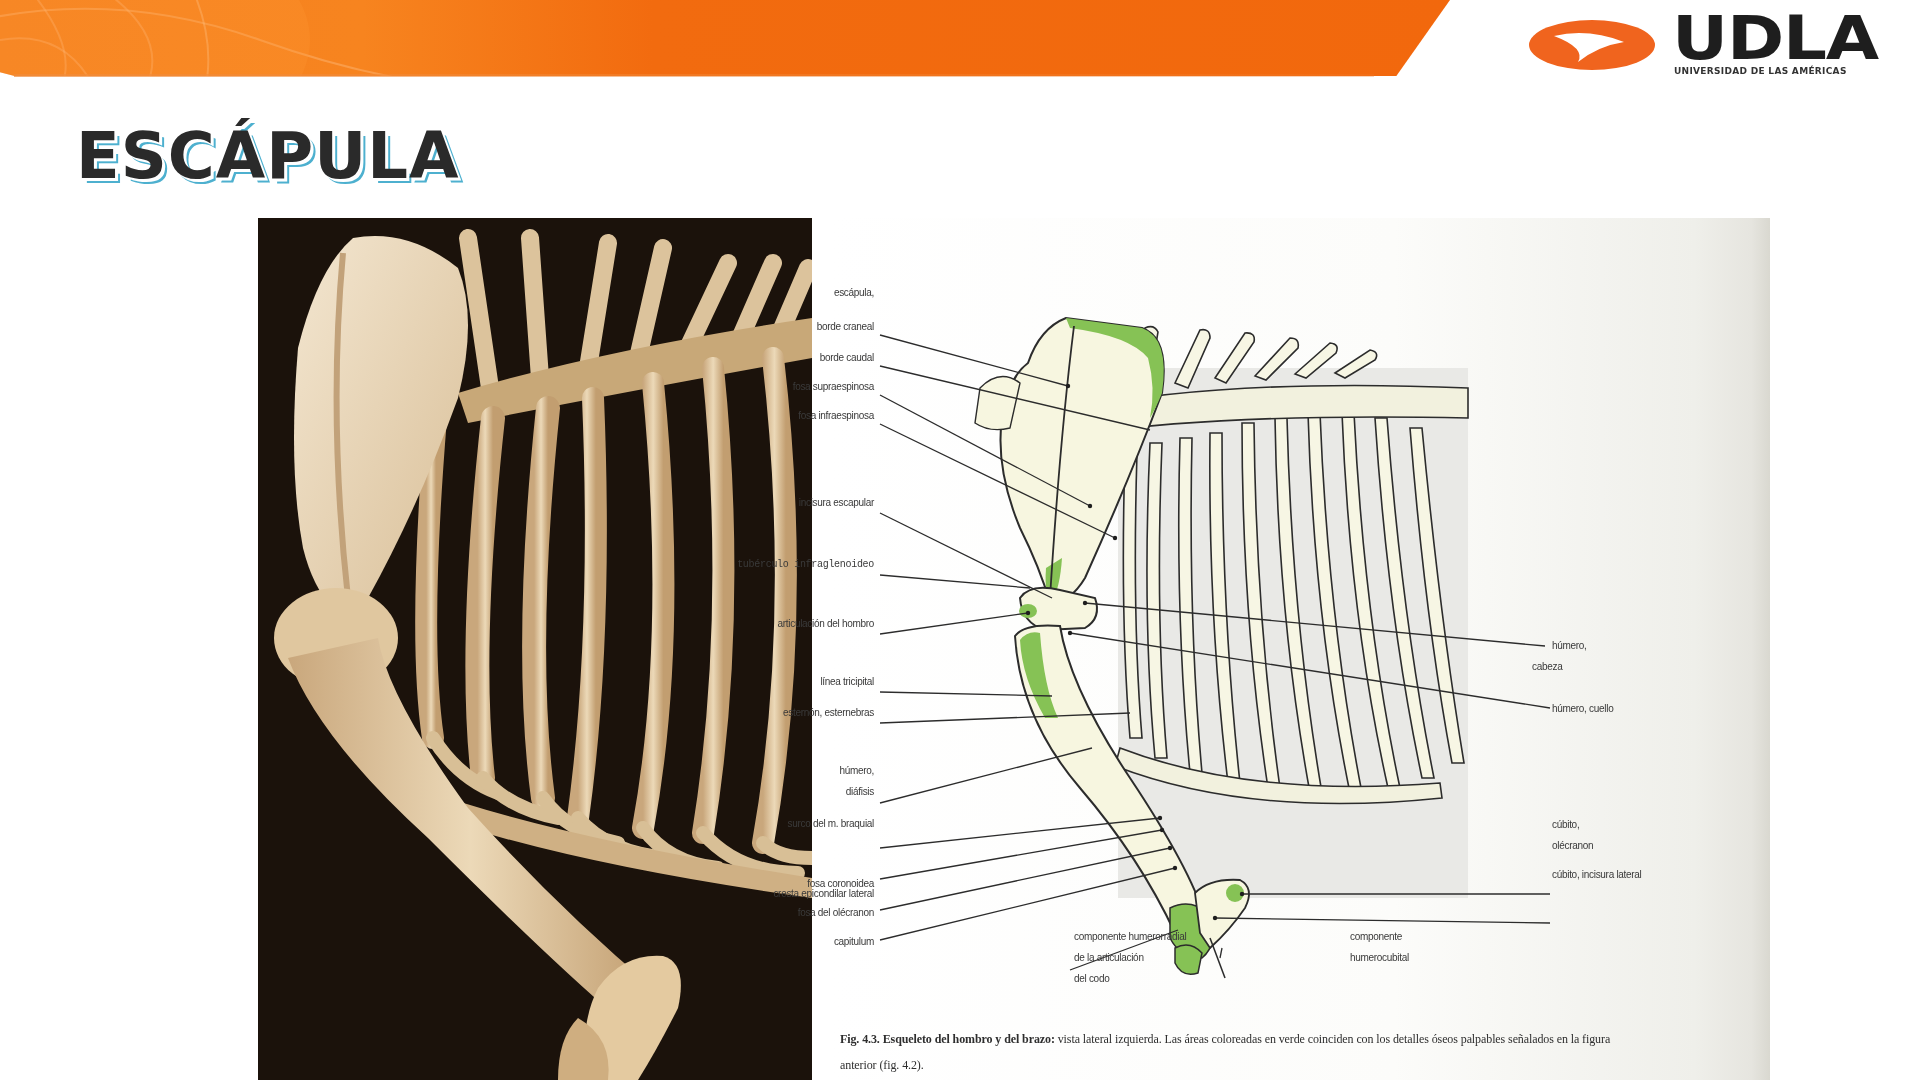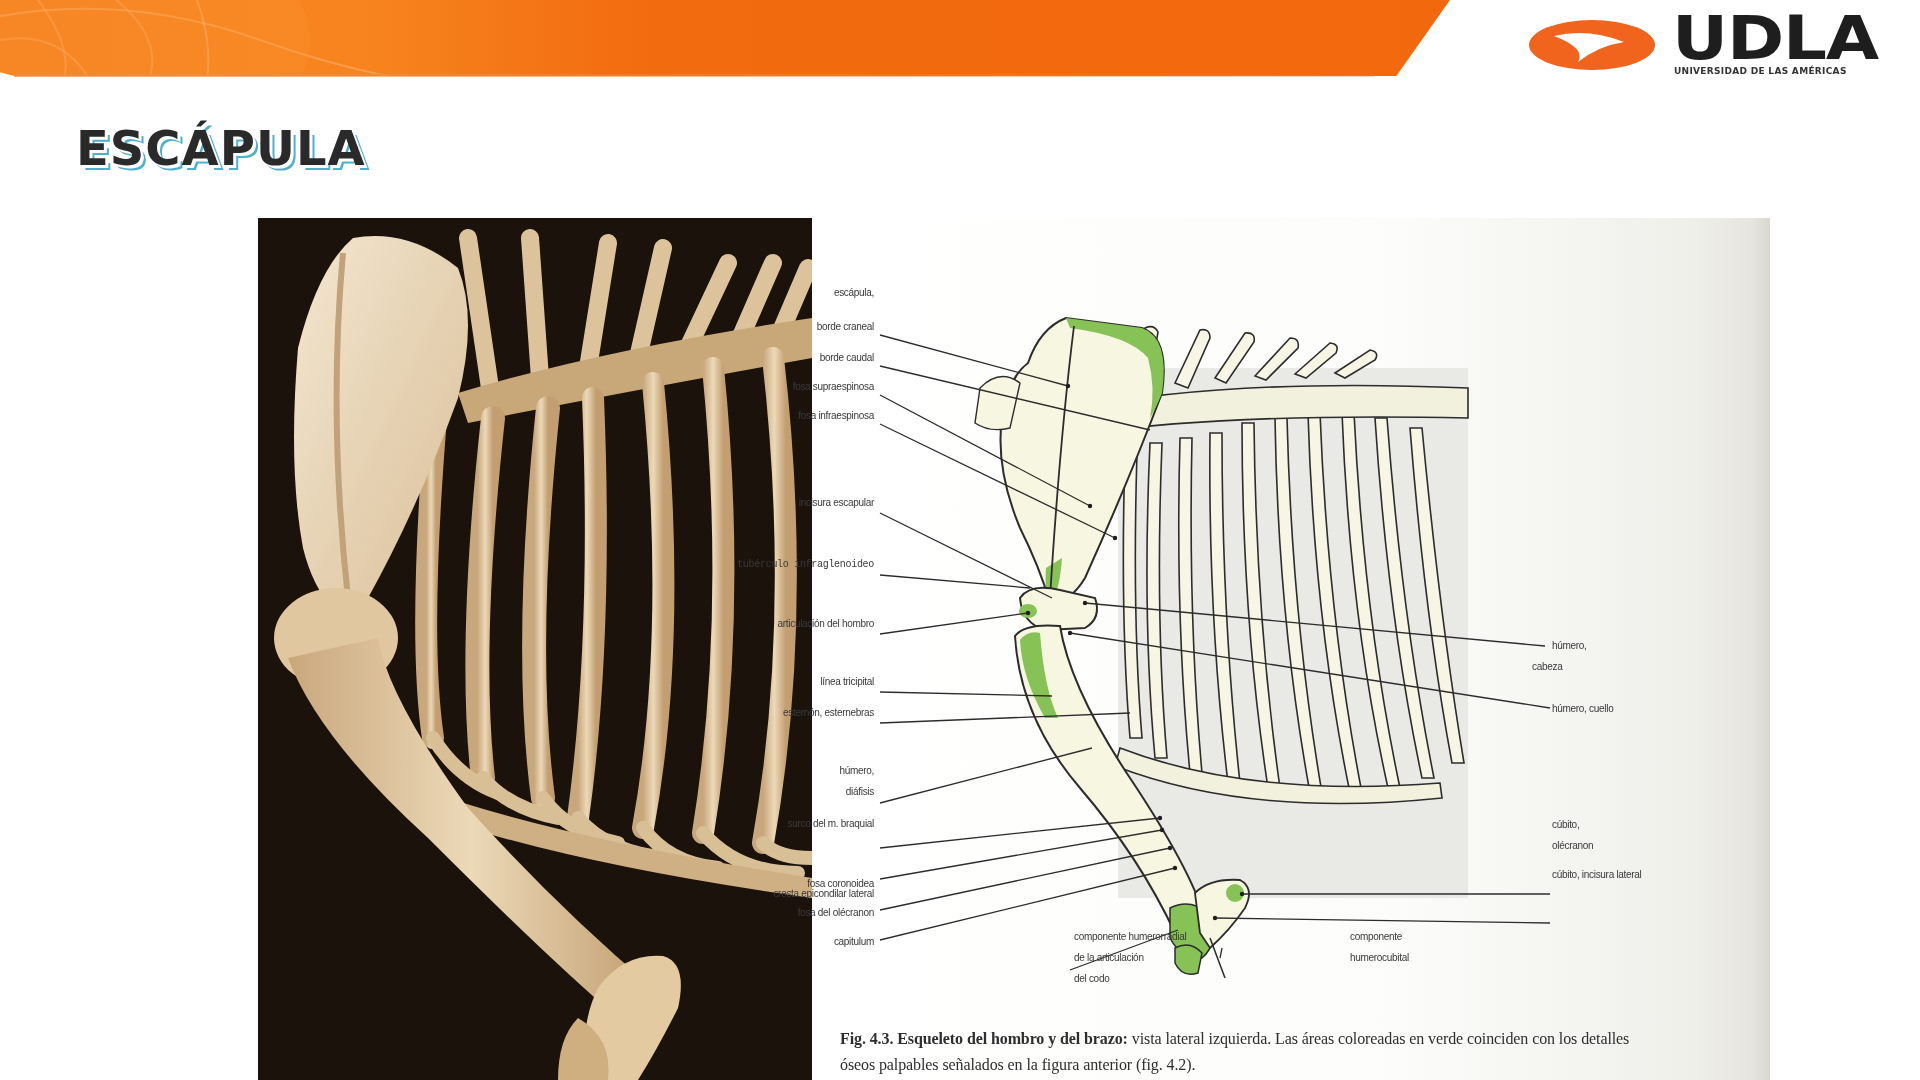--- a/index.html
+++ b/index.html
@@ -31,21 +31,21 @@
   .logo-tag {
     position: absolute; left: 146px; top: 52px;
     font-family: "DejaVu Sans", sans-serif; font-weight: bold;
     font-size: 9px; color: #333; letter-spacing: 0.3px; white-space: nowrap;
   }
 
   
   .title {
     position: absolute; left: 76px; top: 124px;
     font-family: "DejaVu Sans", sans-serif; font-weight: bold;
-    font-size: 48px; letter-spacing: 1px; color: #2a2a2a;
+    font-size: 64px; letter-spacing: 1px; color: #2a2a2a;
     text-shadow: 3px 3px 0 #ffffff, 5px 5px 0 #4db0cf;
     line-height: 1;
   }
 
   
   .photo {
     position: absolute; left: 258px; top: 218px; width: 554px; height: 862px;
     background: #1b120b; overflow: hidden;
   }
   .photo svg { position: absolute; left: 0; top: 0; }
@@ -62,21 +62,21 @@
   .fig-svg { position: absolute; left: 0; top: 0; }
   .lbl {
     position: absolute; font-family: "Liberation Sans", sans-serif;
     font-size: 10px; color: #3a3a3a; letter-spacing: -0.3px; line-height: 21px;
     white-space: nowrap;
   }
   .lbl.r { text-align: right; }
   .lbl.c { text-align: left; }
   .caption {
     position: absolute; left: 10px; top: 808px; width: 800px;
-    font-family: "Liberation Serif", serif; font-size: 16px; color: #2e2e2e;
+    font-family: "Liberation Serif", serif; font-size: 12px; color: #2e2e2e;
     line-height: 26px; letter-spacing: -0.1px;
   }
   .caption b { font-weight: bold; }
 </style>
 </head>
 <body>
 
 <div class="banner">
   <svg width="1450" height="76">
     <path d="M-20 20 Q 120 -10 260 40 T 520 90" stroke="rgba(255,200,150,0.35)" stroke-width="2" fill="none"></path>

